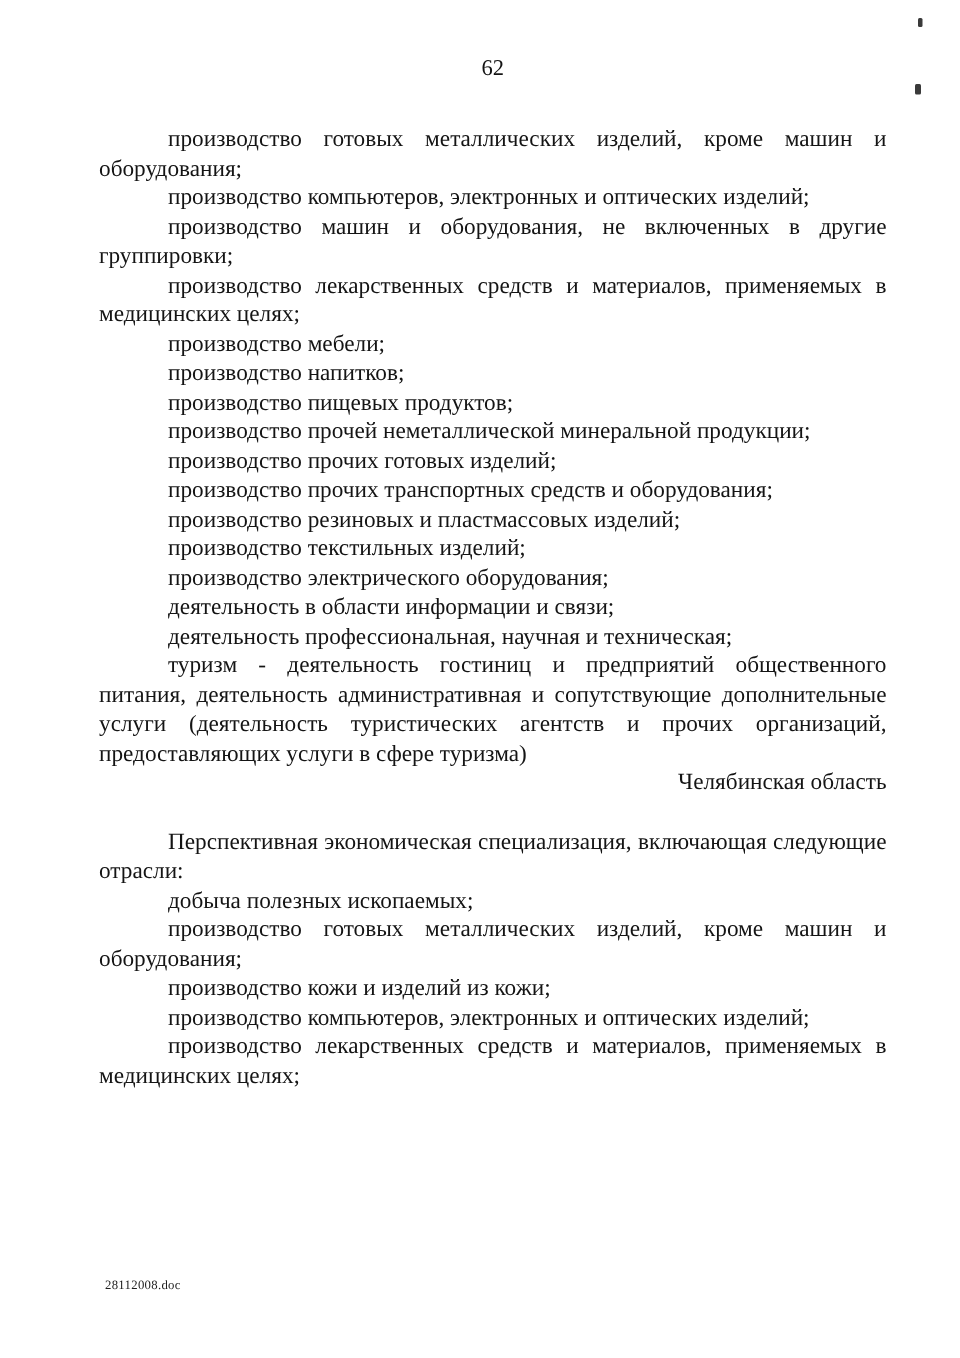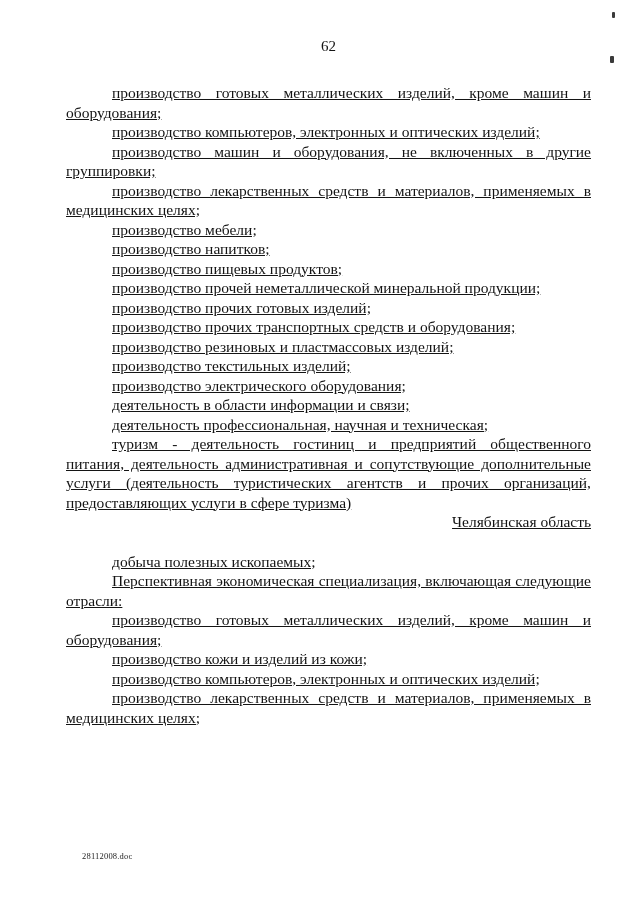--- a/index.html
+++ b/index.html
@@ -27,36 +27,35 @@
     line-height: 18px;
   }
   .body-text {
     position: absolute;
     top: 83px;
     left: 66px;
     width: 525px;
     font-size: 15.5px;
     line-height: 19.5px;
     text-align: justify;
-    text-decoration: underline;
   }
   .body-text p {
     margin: 0;
     padding: 0;
     text-indent: 46px;
   }
   .section-heading {
     margin: 0 0 20px 0 !important;
     text-indent: 0 !important;
     text-align: right;
   }
   .doc-footer {
     position: absolute;
     top: 851px;
-    left: 82px;
+    left: 70px;
     font-size: 8.5px;
     line-height: 10px;
     color: #1d1d1d;
     letter-spacing: 0.2px;
   }
   .scan-speck {
     position: absolute;
     background: #3a3a3a;
     border-radius: 1px;
   }
@@ -86,22 +85,22 @@
     <p>производство прочих транспортных средств и оборудования;</p>
     <p>производство резиновых и пластмассовых изделий;</p>
     <p>производство текстильных изделий;</p>
     <p>производство электрического оборудования;</p>
     <p>деятельность в области информации и связи;</p>
     <p>деятельность профессиональная, научная и техническая;</p>
     <p>туризм - деятельность гостиниц и предприятий общественного питания, деятельность административная и сопутствующие дополнительные услуги (деятельность туристических агентств и прочих организаций, предоставляющих услуги в сфере туризма)</p>
 
     <p class="section-heading">Челябинская область</p>
 
+    <p>Перспективная экономическая специализация, включающая следующие отрасли:</p>
     <p>добыча полезных ископаемых;</p>
-    <p>Перспективная экономическая специализация, включающая следующие отрасли:</p>
     <p>производство готовых металлических изделий, кроме машин и оборудования;</p>
     <p>производство кожи и изделий из кожи;</p>
     <p>производство компьютеров, электронных и оптических изделий;</p>
     <p>производство лекарственных средств и материалов, применяемых в медицинских целях;</p>
   </div>
 
   <div class="doc-footer">28112008.doc</div>
 
 </div>
 

